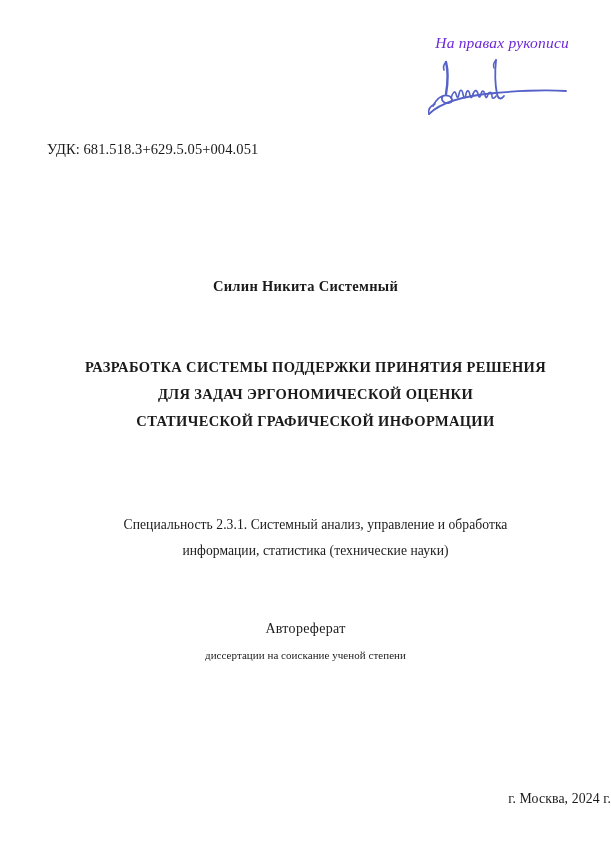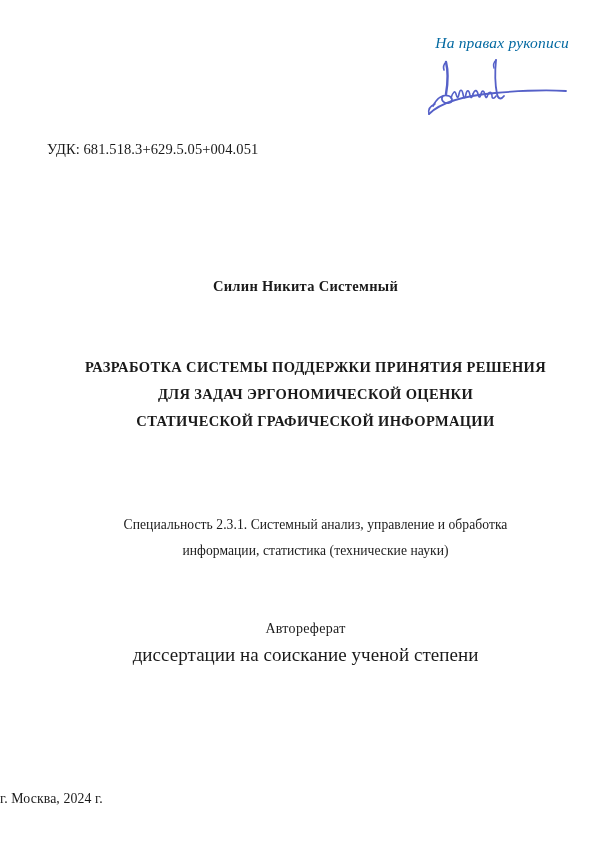--- a/index.html
+++ b/index.html
@@ -26,21 +26,21 @@
     position: absolute;
     top: 34px;
     right: 36px;
     width: 260px;
     text-align: center;
   }
   .manuscript-note {
     font-style: italic;
     font-size: 15.5px;
     letter-spacing: 0.2px;
-    color: #0369a1;
+    color: #6d28d9;
     white-space: nowrap;
     text-align: right;
     padding-right: 6px;
   }
   .signature-wrap {
     margin-top: 6px;
     text-align: right;
     line-height: 0;
   }
   .signature-wrap svg {
@@ -110,33 +110,33 @@
     width: 611px;
     text-align: center;
   }
   .abstract-heading {
     font-weight: normal;
     font-size: 14px;
     line-height: 26px;
     letter-spacing: 0.3px;
   }
   .abstract-line {
-    font-size: 19px;
+    font-size: 11px;
     line-height: 26px;
     letter-spacing: 0.05px;
     white-space: nowrap;
   }
 
   
   .footer {
     position: absolute;
     top: 791px;
     left: 0;
     width: 611px;
-    text-align: left;
+    text-align: right;
     font-size: 13.8px;
     letter-spacing: 0.1px;
   }
 </style>
 </head>
 <body>
 
 <div class="page">
 
   <div class="manuscript-block">

